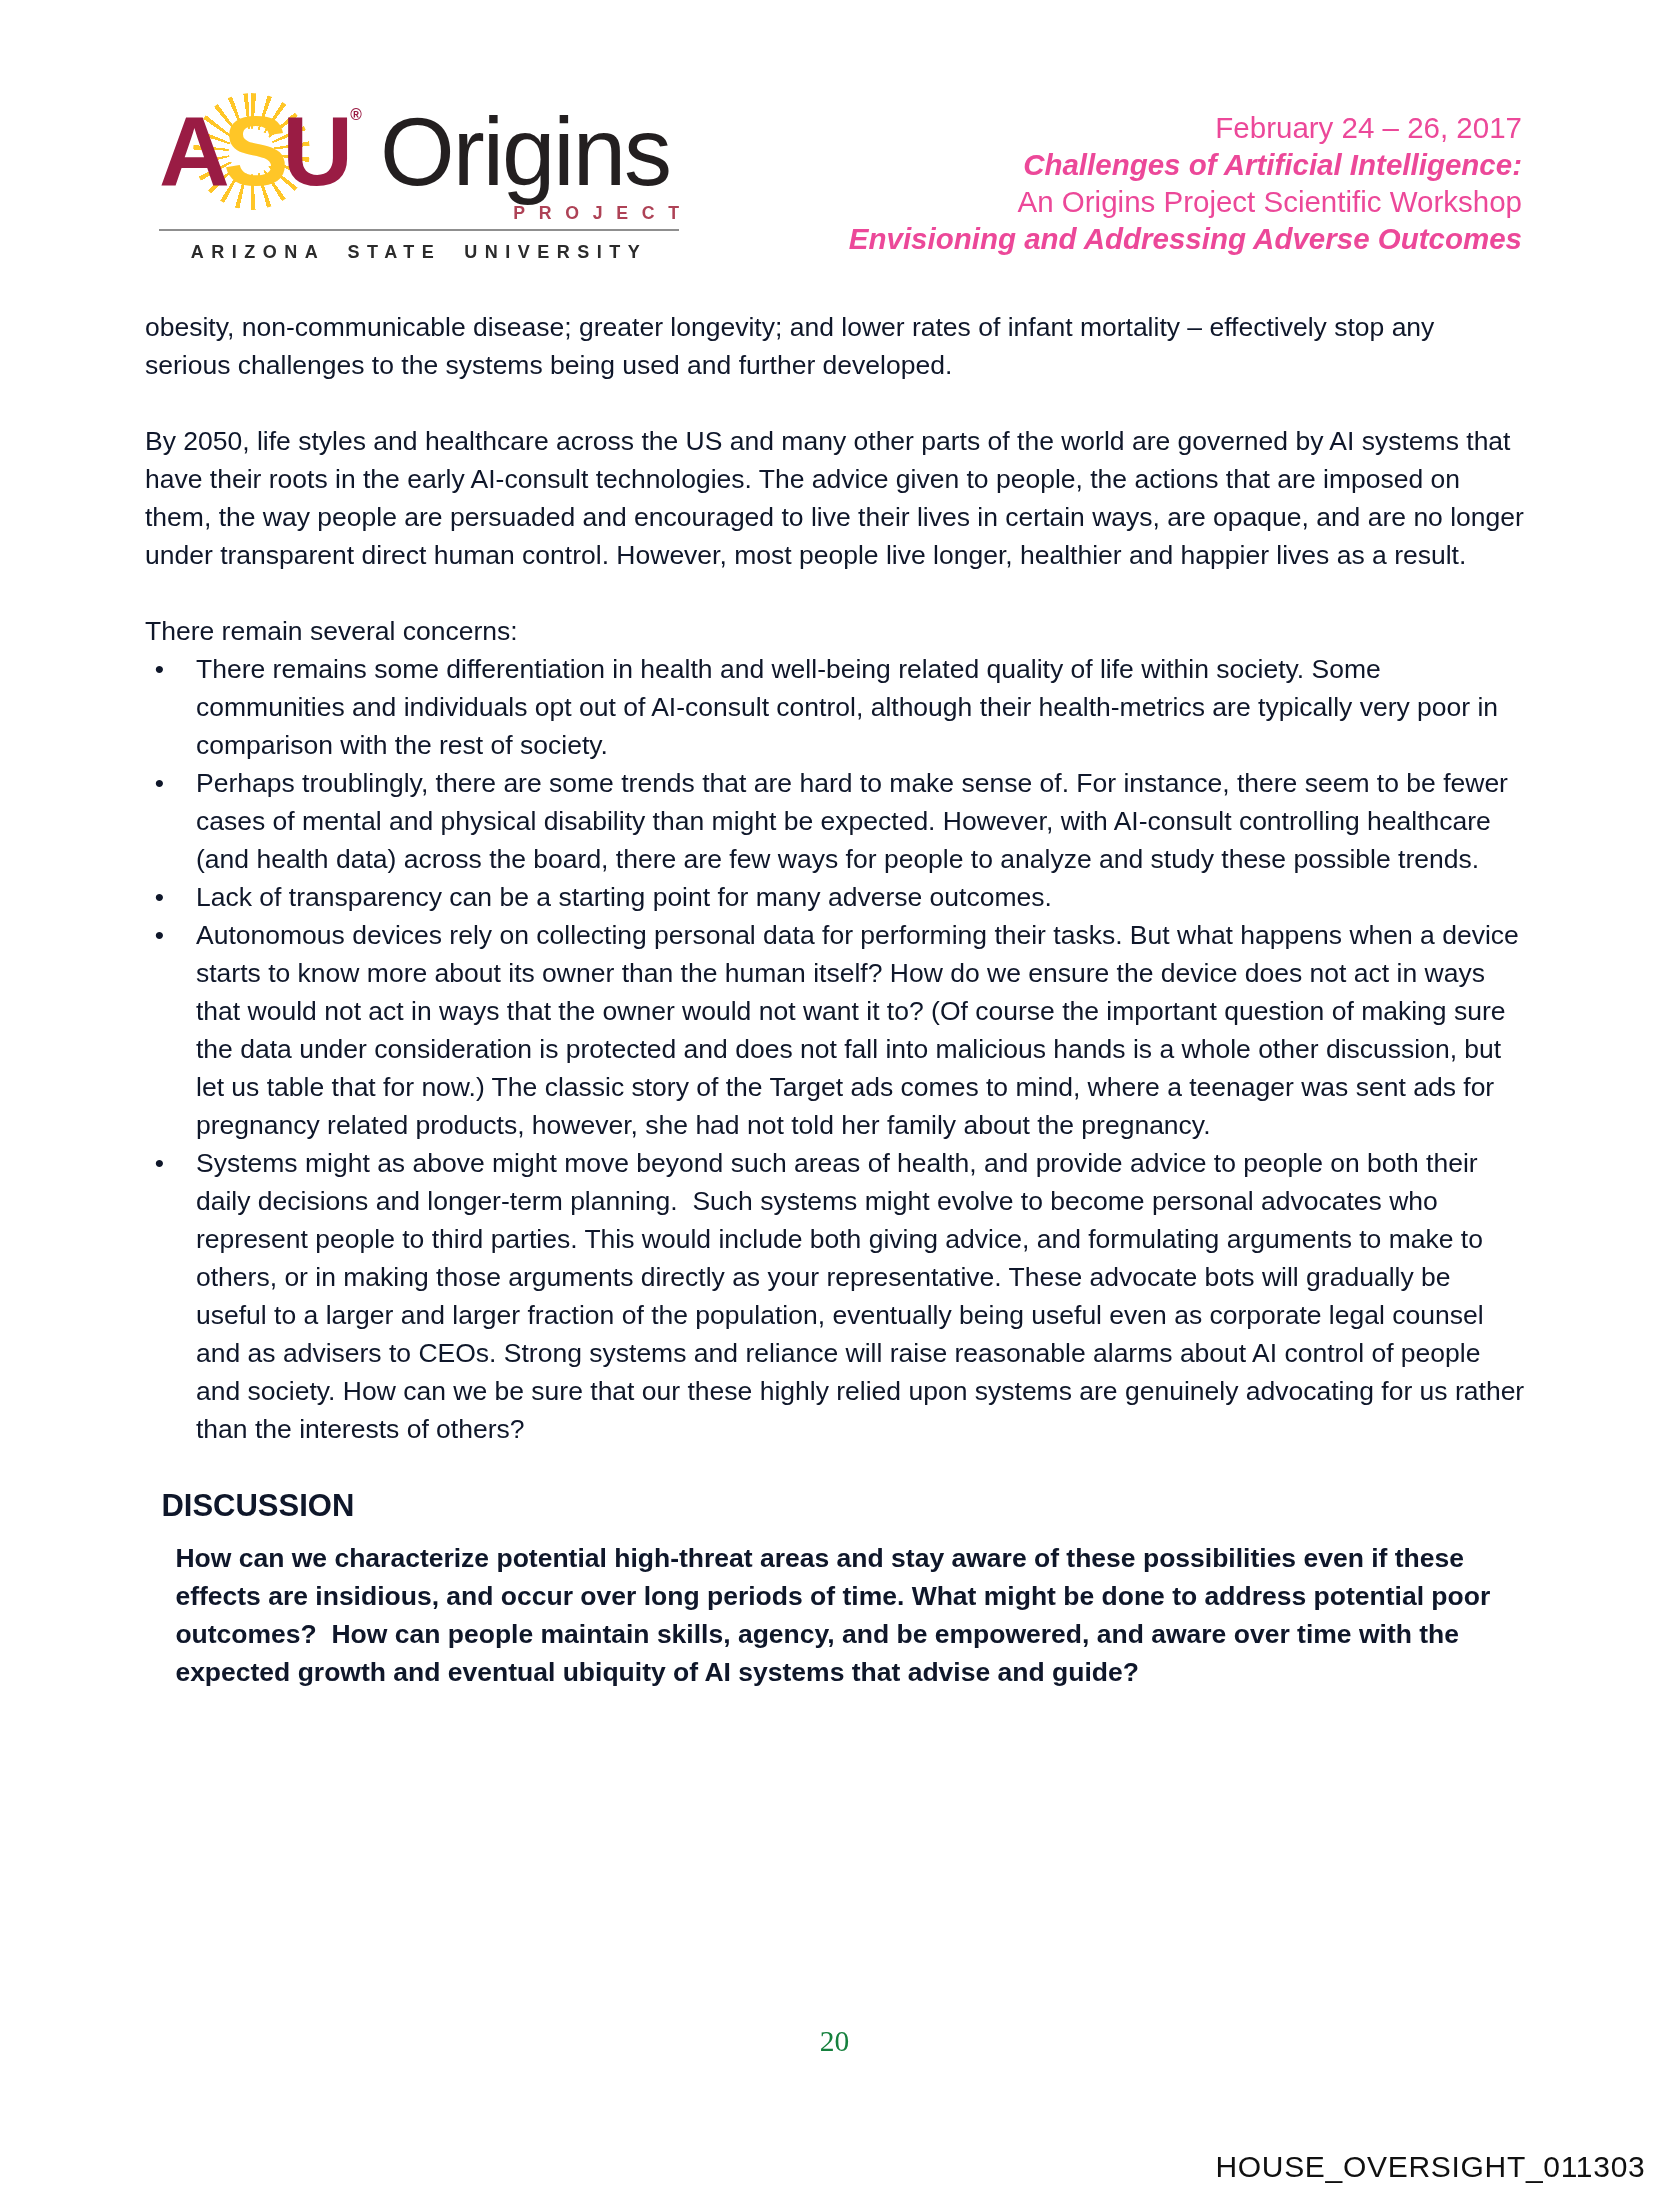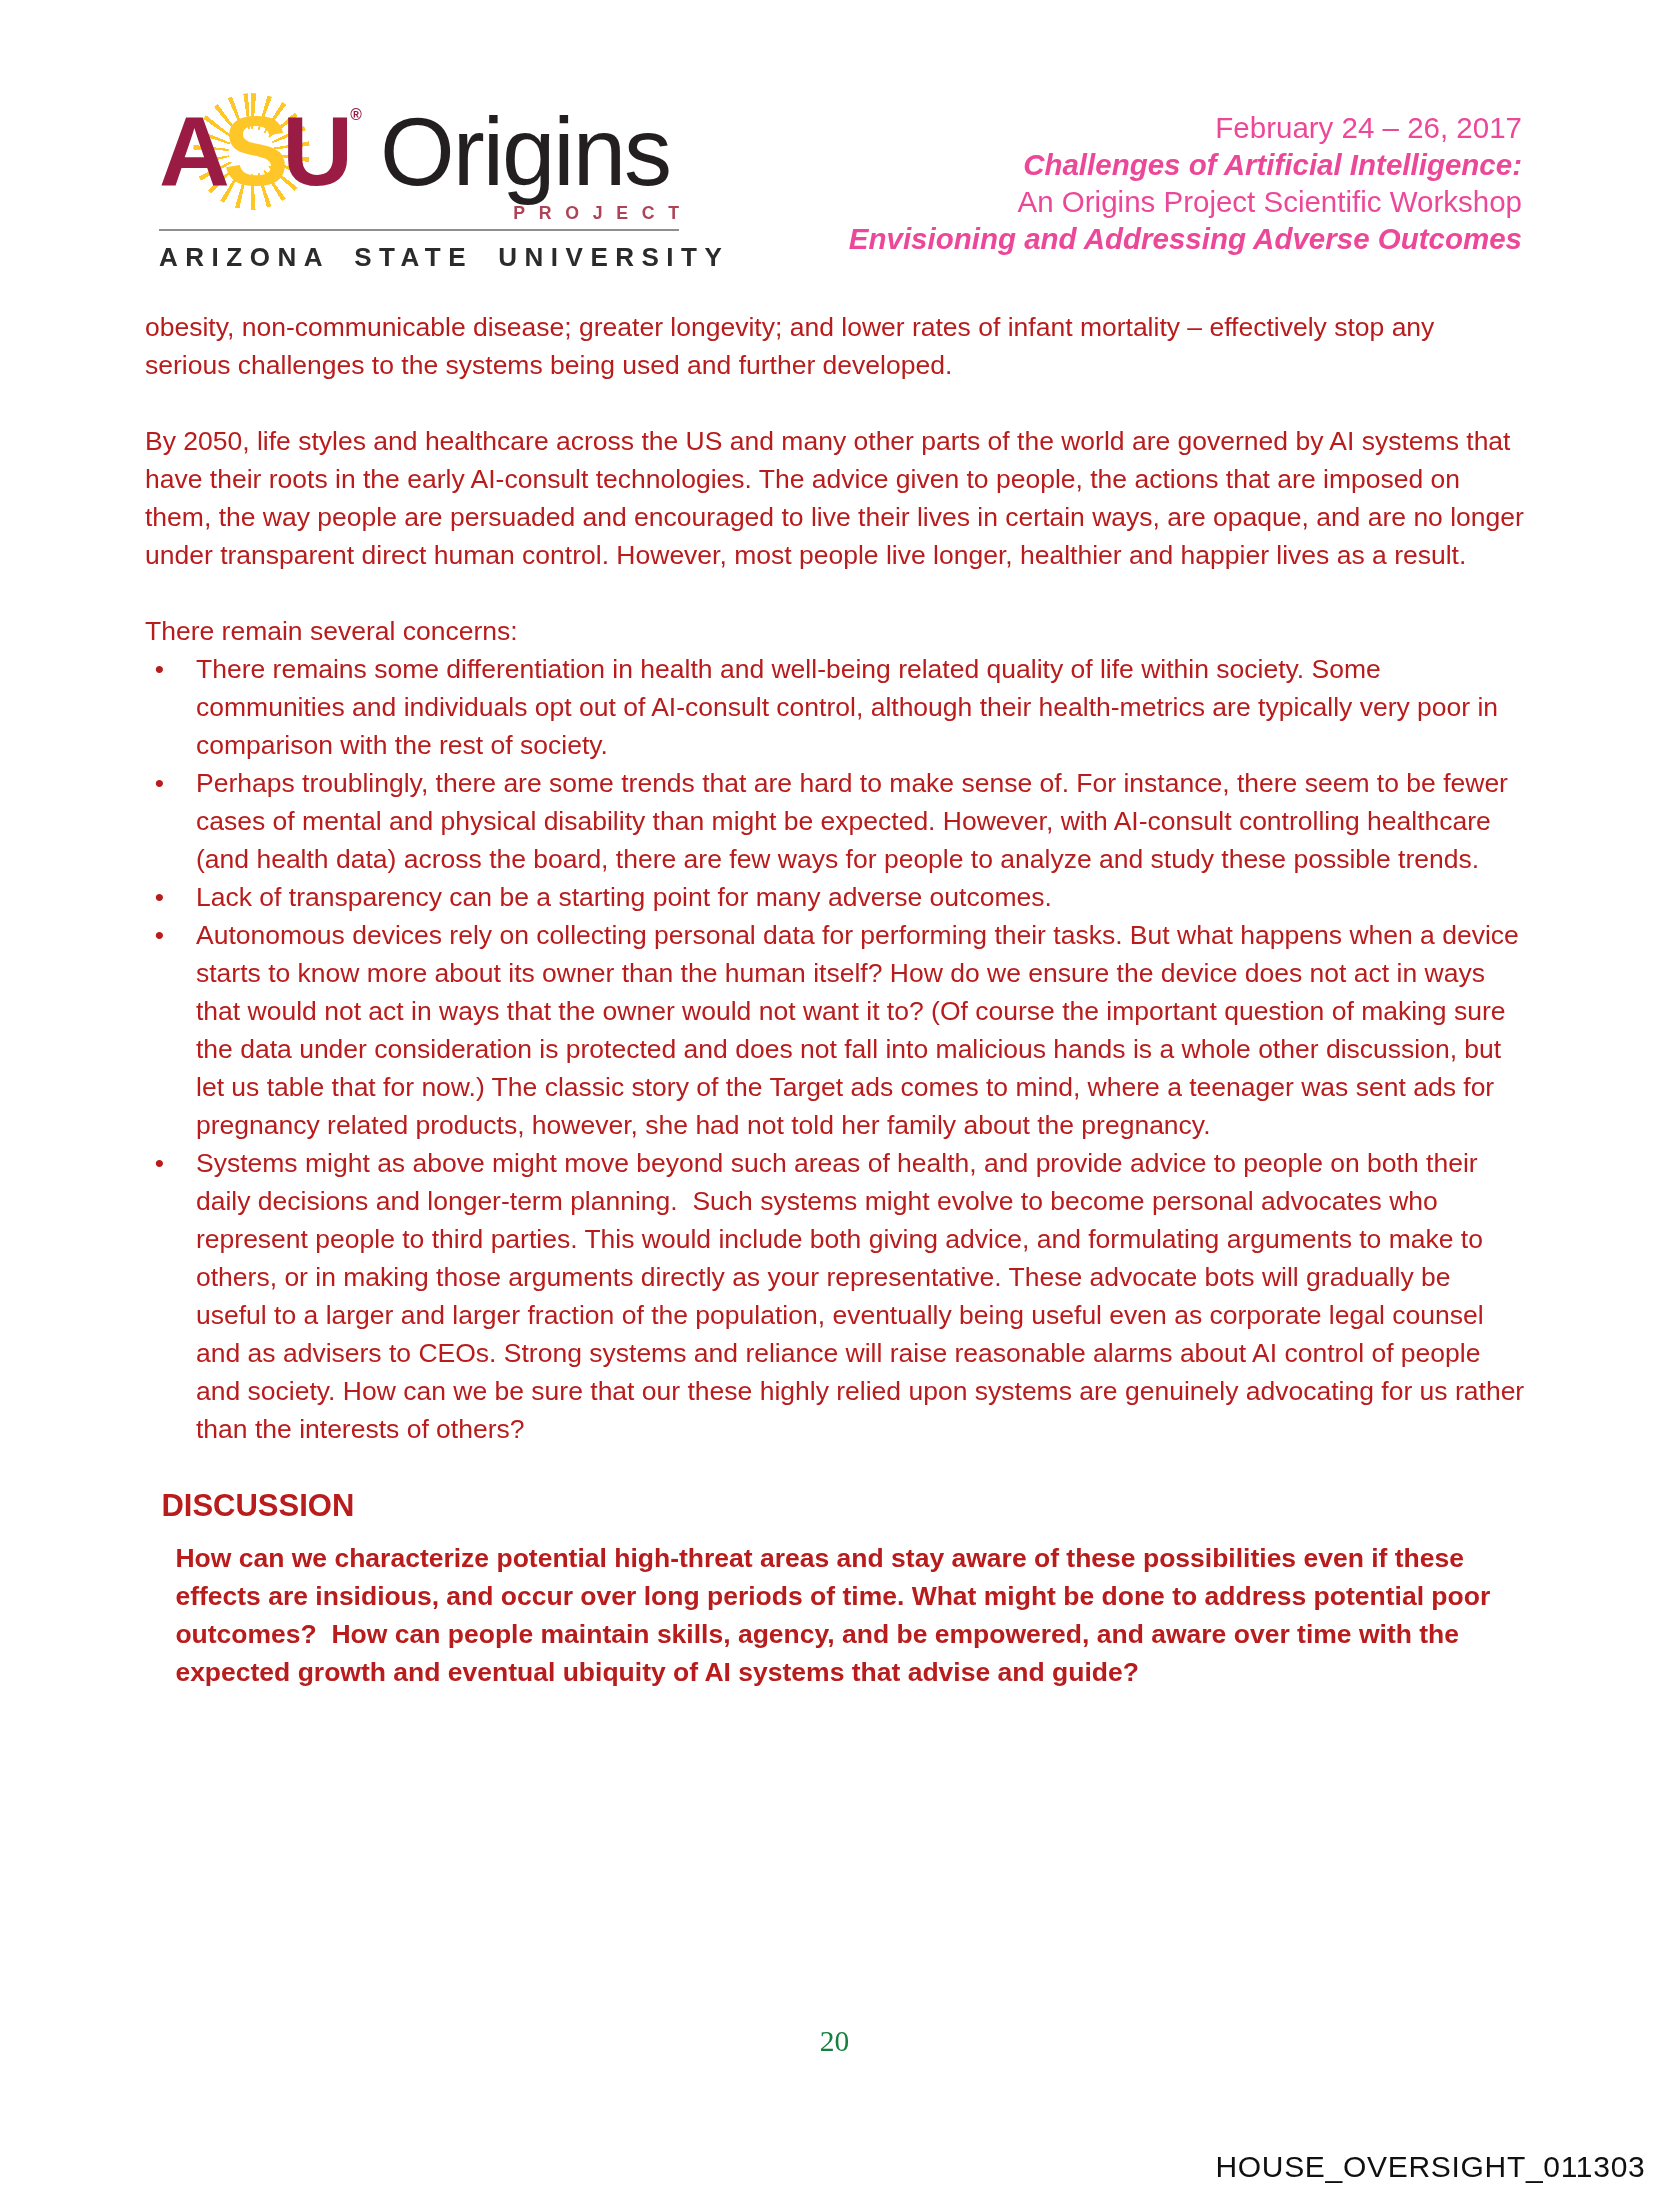--- a/index.html
+++ b/index.html
@@ -40,35 +40,35 @@
     font-size:96px;font-weight:400;color:var(--text_dark);
     letter-spacing:-2px;margin-left:22px;line-height:1;
   }
   .project{
     text-align:right;margin-top:2.6px;margin-right:-13.7px;
     font-size:17.7px;font-weight:600;letter-spacing:13.7px;
     color:var(--project_red);
   }
   .logo-divider{height:2.6px;background:#8f8f8f;margin-top:5.2px;}
   .university{
-    margin-top:10.5px;font-size:26px;font-weight:700;color:#2b2b2b;
+    margin-top:10.5px;font-size:18px;font-weight:700;color:#2b2b2b;
     letter-spacing:7.5px;word-spacing:10.5px;white-space:nowrap;text-align:center;
   }
 
   
   .header-right{
     position:absolute;top:109px;right:147px;
     text-align:right;font-size:29.5px;line-height:37px;color:#ec4899;
   }
   .h-title{font-weight:700;font-style:italic;}
 
   
   .content{
     position:absolute;left:145px;top:308px;width:1382px;
-    font-size:26.5px;line-height:38px;color:#b91c1c;
+    font-size:26.5px;line-height:38px;color:#0f172a;
   }
   .content p{margin:0 0 38px 0;white-space:pre-wrap;}
   .content p.intro{margin-bottom:0;}
   .content ul{list-style:none;margin:0;padding:0;}
   .content li{position:relative;padding-left:51px;white-space:pre-wrap;}
   .content .marker{position:absolute;left:9.8px;top:0;white-space:normal;}
   .discussion{margin-top:39px;margin-left:16.4px;font-weight:700;}
   .discussion h2{font-size:31px;line-height:38px;margin:0;font-weight:700;}
   .discussion p{margin:14px;white-space:pre-wrap;}
 

